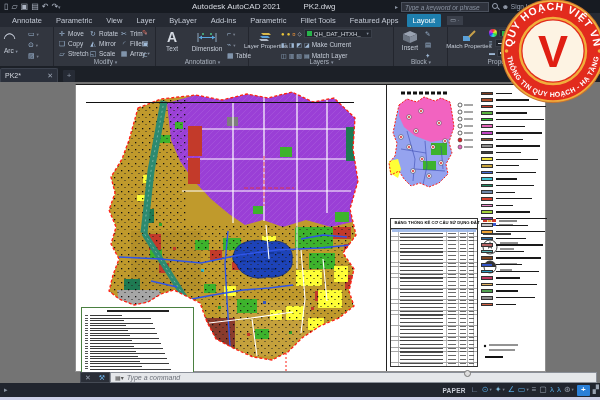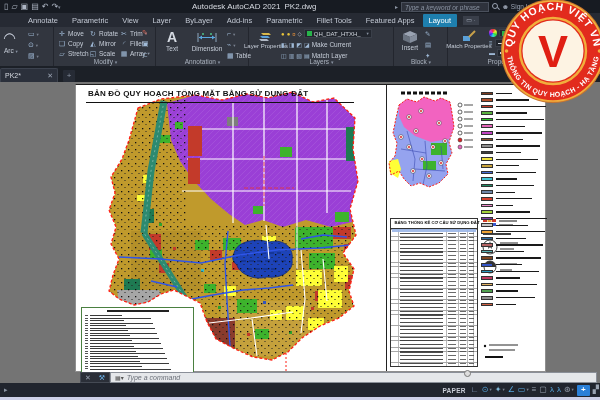--- a/index.html
+++ b/index.html
@@ -5,31 +5,31 @@
   html,body{margin:0;padding:0;background:#000;}
   *{box-sizing:border-box;font-family:"Liberation Sans",sans-serif;}
   .screen{position:relative;width:600px;height:400px;overflow:hidden;background:var(--canvas-bg);}
 
   
   .titlebar{position:absolute;left:0;top:0;width:600px;height:13px;background:var(--titlebar-bg);display:flex;align-items:center;}
   .qat{display:flex;align-items:center;gap:3px;padding-left:4px;}
   .qicon{font-size:8px;line-height:9px;color:#aeb6c4;cursor:default;}
   .qcaret{font-size:5px;color:#7a8290;}
   .apptitle{position:absolute;left:192px;top:2px;font-size:8px;color:#d8dbe2;white-space:nowrap;}
-  .apptitle b{font-weight:normal;margin-left:4px;}
+  .apptitle b{font-weight:normal;margin-left:23px;}
   .search-wrap{position:absolute;left:395px;top:1.5px;display:flex;align-items:center;gap:3px;}
   .search-caret{color:#8a93a2;font-size:6px;}
   .searchbox{width:88px;height:10px;background:#2e323c;border:1px solid #4a505c;color:#8a93a2;font-size:6.5px;font-style:italic;padding:0 3px;line-height:9px;overflow:hidden;white-space:nowrap;}
   .mag{position:relative;width:7px;height:7px;}
   .mag::before{content:"";position:absolute;left:0;top:0;width:4px;height:4px;border:1px solid #9aa3b2;border-radius:50%;}
   .mag::after{content:"";position:absolute;left:4.5px;top:4.5px;width:3px;height:1px;background:#9aa3b2;transform:rotate(45deg);}
   .signin{display:flex;align-items:center;gap:2px;color:#9aa3b2;font-size:6.5px;white-space:nowrap;}
 
   
-  .ribbontabs{position:absolute;left:0;top:13px;width:600px;height:14px;background:var(--ribbon-tab-bg);display:flex;align-items:center;gap:0;padding-left:22px;}
+  .ribbontabs{position:absolute;left:0;top:13px;width:600px;height:14px;background:var(--ribbon-tab-bg);display:flex;align-items:center;gap:0;padding-left:6px;}
   .rtab{color:#c3c9d4;font-size:7.5px;padding:2px 6px;white-space:nowrap;}
   .rtab.on{background:var(--tab-active);color:#fff;border-radius:1px;}
   .tab-extra{margin-left:6px;width:16px;height:9px;background:#3a3f4a;color:#aab2c0;font-size:6px;text-align:center;line-height:9px;}
 
   
   .ribbon{position:absolute;left:0;top:27px;width:600px;height:39px;background:var(--ribbon-bg);}
   .panel{position:absolute;top:0;height:39px;border-right:1px solid #23262e;}
   .plabel{position:absolute;left:0;right:0;bottom:1px;text-align:center;font-size:6.5px;color:#aab2be;white-space:nowrap;}
   .plabel .dn{font-size:5px;color:#8a93a2;}
   .icon{color:#9fb9d6;}
@@ -609,21 +609,20 @@
           <line x1="499" y1="269" x2="511" y2="269" stroke="#111" stroke-width="0.9"></line>
           <g>
             <circle cx="484" cy="345" r="1.2" fill="#111"></circle>
             <line x1="488" y1="344" x2="517" y2="344" stroke="#111" stroke-width="0.9"></line>
             <line x1="488" y1="349" x2="514" y2="349" stroke="#111" stroke-width="0.9"></line>
             <line x1="484" y1="356" x2="502" y2="356" stroke="#111" stroke-width="2"></line>
           </g>
         </g>
       </svg>
 
-      <div class="map-title">BẢN ĐỒ QUY HOẠCH TỔNG MẶT BẰNG SỬ DỤNG ĐẤT</div>
       <div class="title-rule"></div>
       <div class="vdiv"></div>
 
       <div id="right-legend">
           <div class="lgrow">
             <span class="lgsw" style="background: rgb(122, 59, 32);"></span>
             <span class="lgbar" style="width: 16px;"></span>
           </div>
           <div class="lgrow">
             <span class="lgsw" style="background: rgb(176, 80, 46);"></span>

